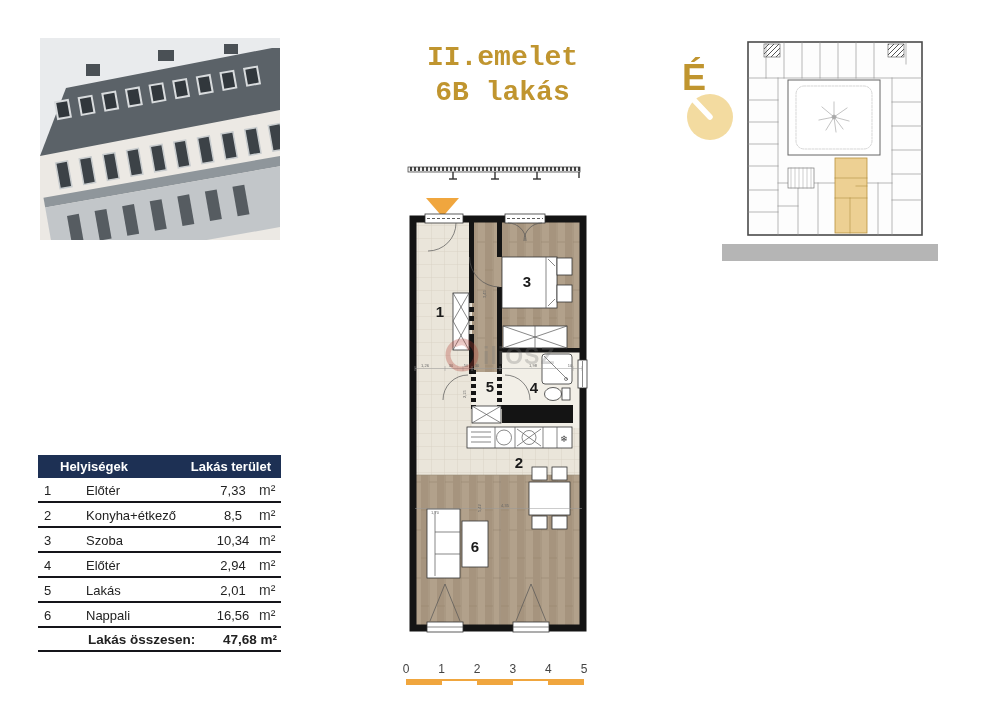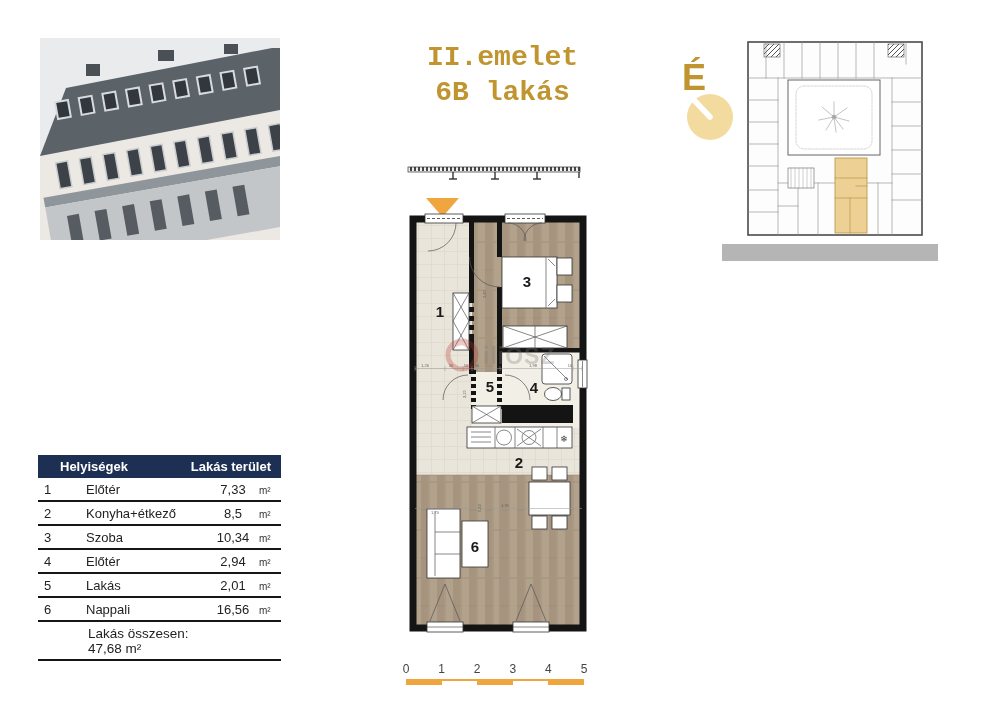--- a/index.html
+++ b/index.html
@@ -13,24 +13,24 @@
 
   
   .table{left:38px;top:455px;width:243px;font-size:13px;}
   .thead{background:var(--navy);color:#fff;font-weight:bold;display:flex;
          justify-content:space-between;padding:4px 10px 4px 22px;font-size:13px;}
   .trow{display:flex;align-items:baseline;border-bottom:2px solid #15151a;
         padding:4px 4px 3px 6px;}
   .trow .num{width:16px;}
   .trow .name{flex:1;margin-left:26px;}
   .trow .val{width:46px;text-align:center;}
-  .trow .unit{width:18px;font-size:10px;padding-left:3px;color:#333;}
-  .trow.total{font-weight:normal;font-size:13.5px;padding-left:24px;flex-direction:column;}
+  .trow .unit{width:18px;font-size:14px;padding-left:3px;color:#333;}
+  .trow.total{font-weight:bold;font-size:13.5px;padding-left:24px;}
   .trow.total .name{flex:1;}
-  .trow.total .val{width:70px;text-align:left;}
+  .trow.total .val{width:70px;text-align:right;}
 
   
   .scalebar{left:406px;top:662px;width:178px;height:30px;}
   .scalebar .nums{position:relative;height:15px;font-size:12px;color:#444;}
   .scalebar .nums span{position:absolute;transform:translateX(-50%);}
   .scalebar .segs{display:flex;align-items:flex-start;margin-top:2px;}
   .scalebar .seg{width:20%;}
   .scalebar .seg.thick{height:6px;background:var(--accent);}
   .scalebar .seg.thin{height:2px;background:var(--accent);}
 

